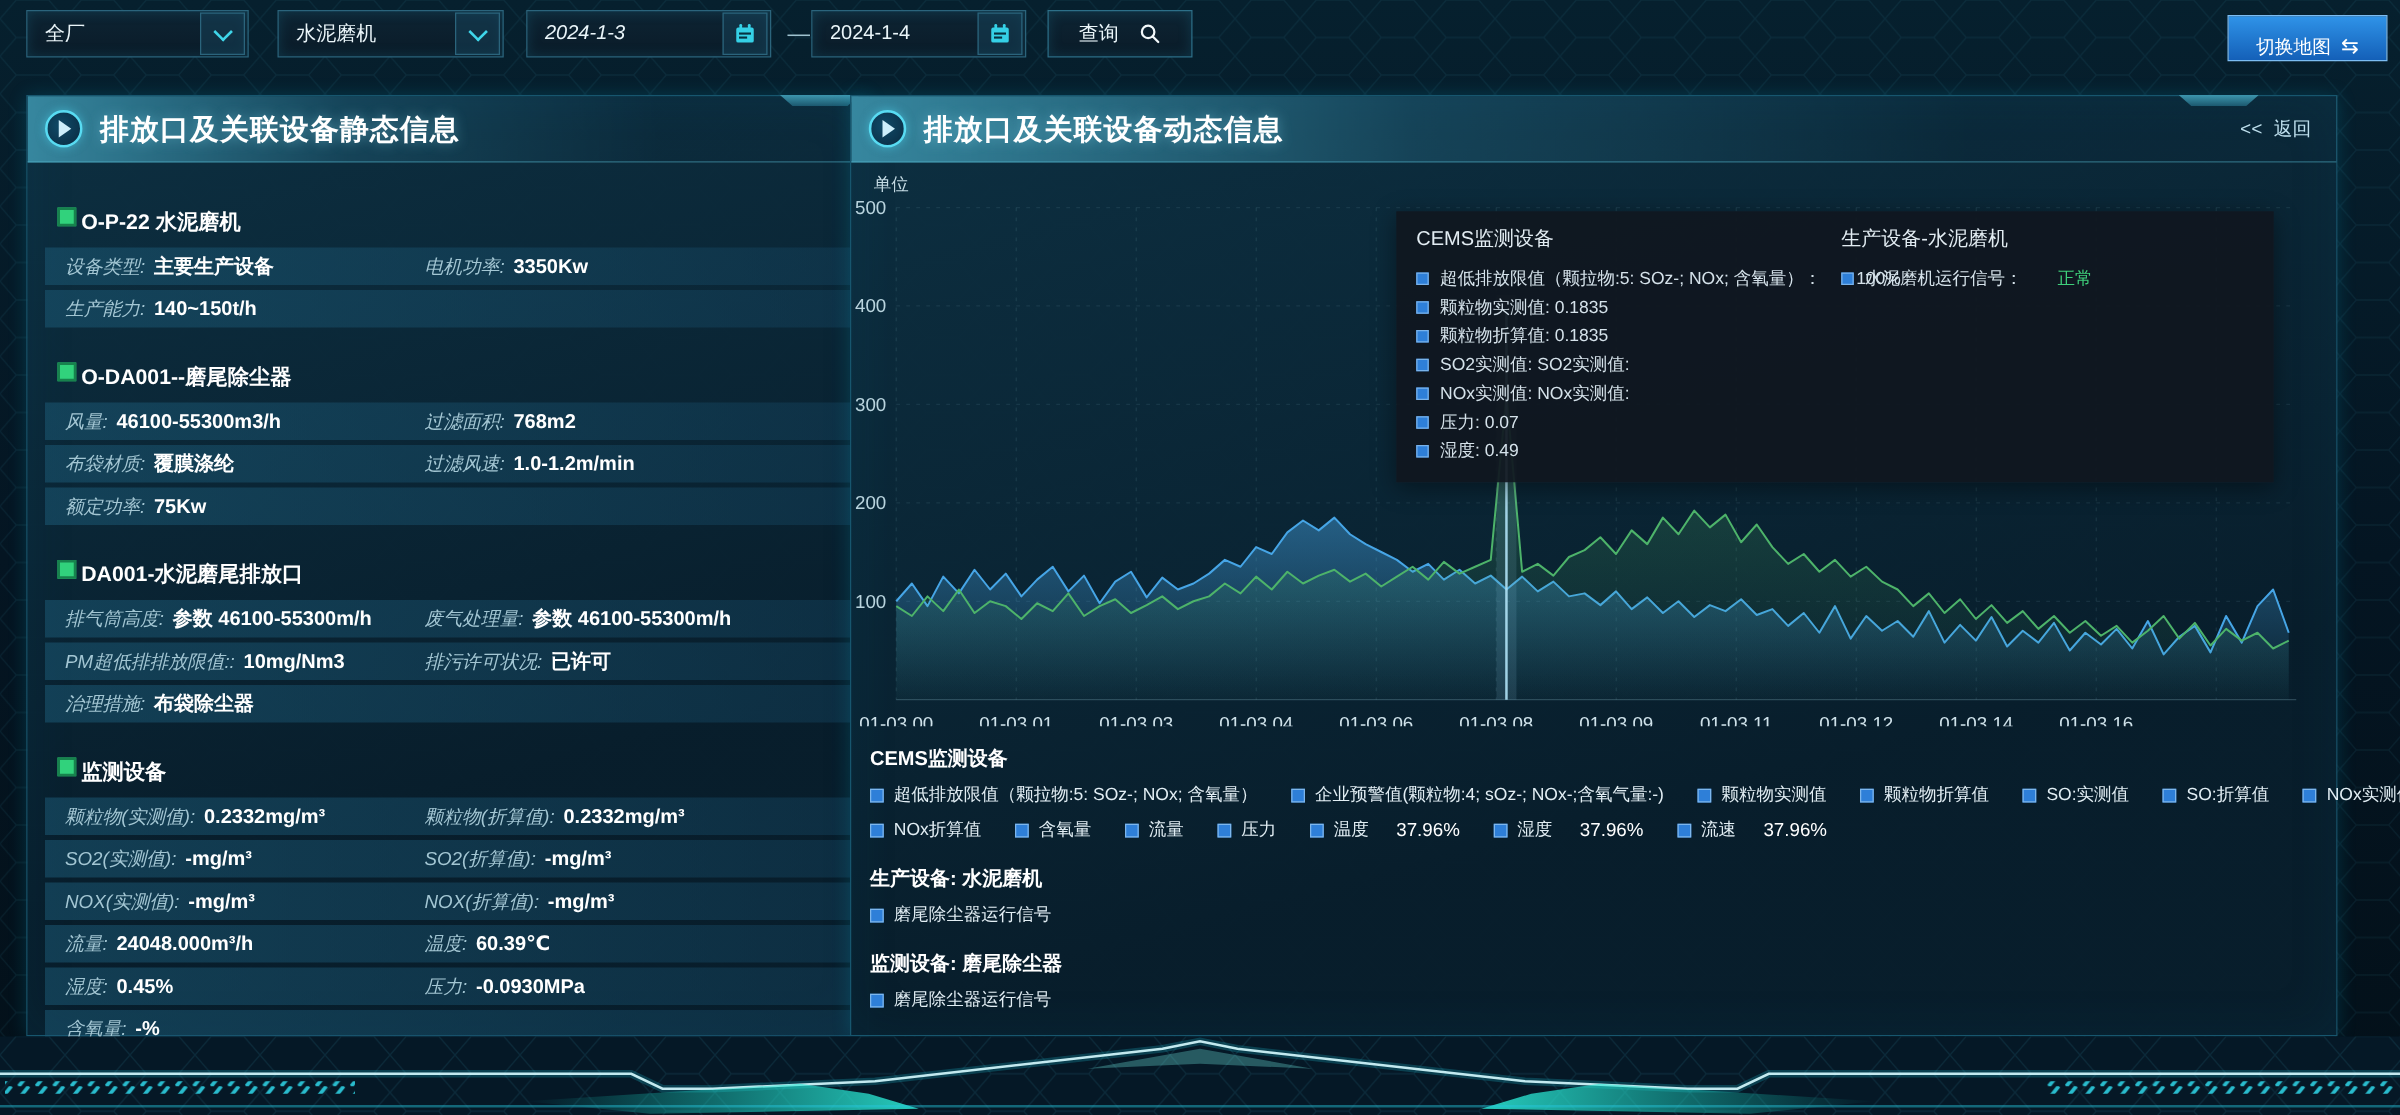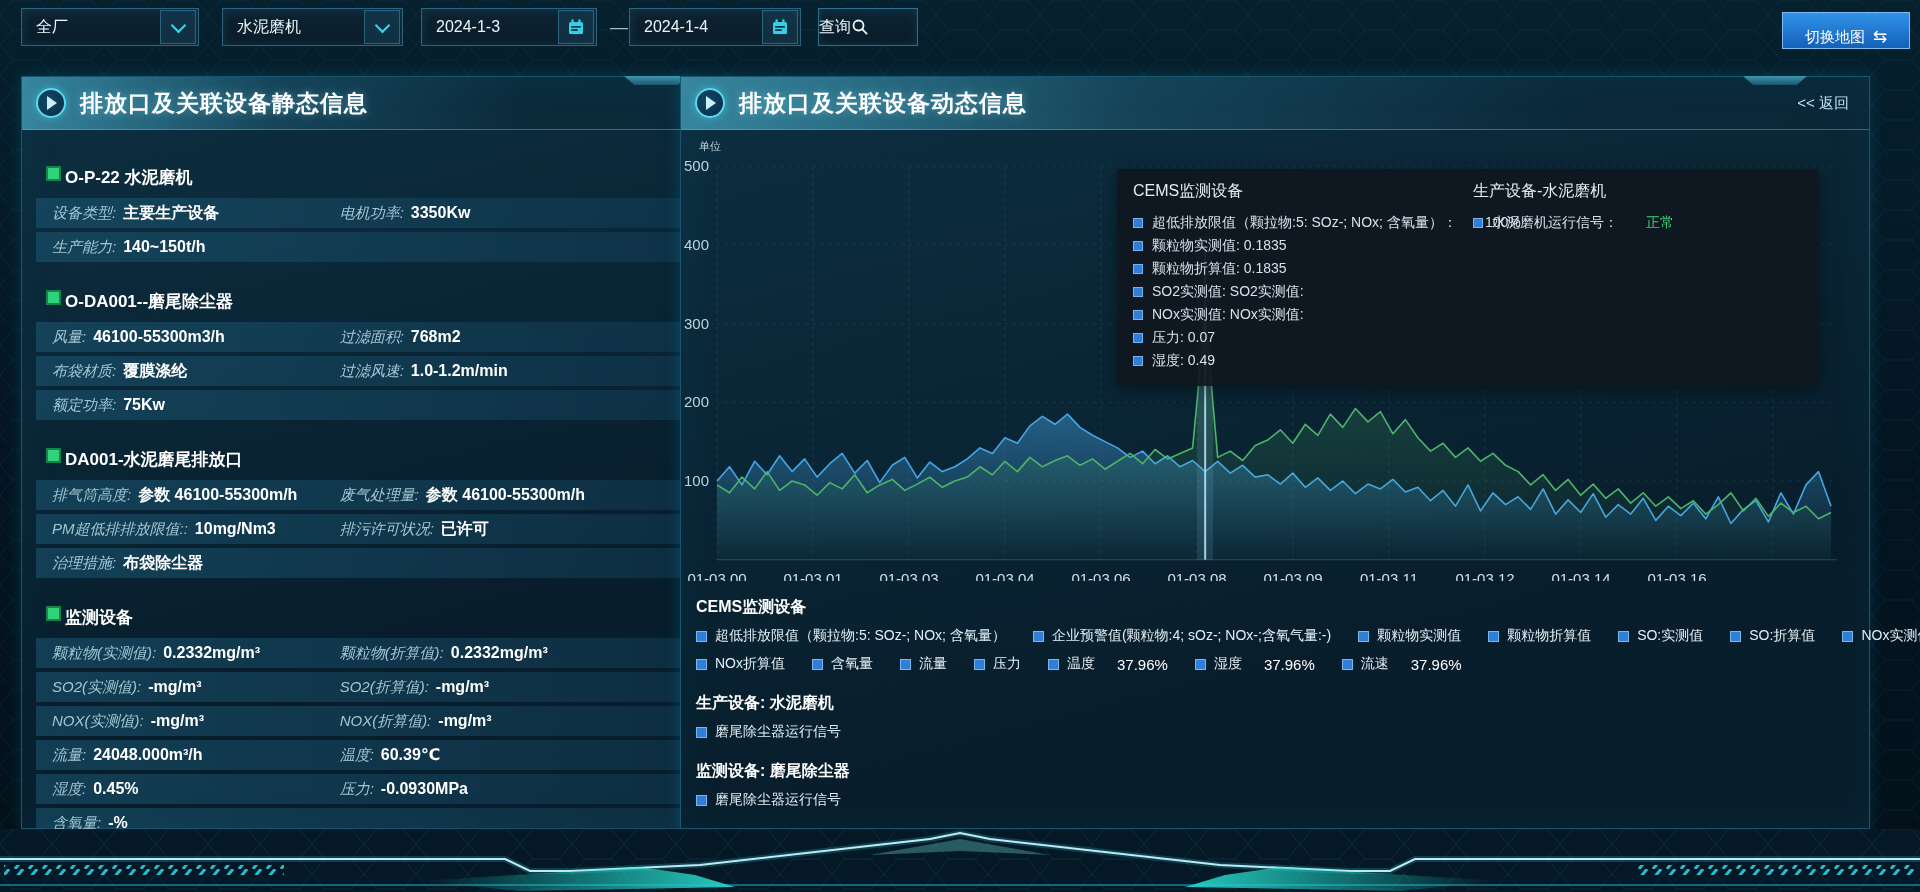--- a/index.html
+++ b/index.html
@@ -6,69 +6,69 @@
     font-family:"Liberation Sans","DejaVu Sans",sans-serif;color:#fff;position:relative;}
   .bg-svg{position:absolute;left:0;top:0;z-index:0;}
   
   .topbar{position:absolute;left:21px;top:8px;display:flex;align-items:center;z-index:6;}
   .ctrl{height:38px;box-sizing:border-box;background:linear-gradient(180deg,#0d2433,#0a1b28);
     border:1px solid #2b647c;display:flex;align-items:center;color:#eaf5f9;font-size:16px;
     box-shadow:inset 0 0 10px rgba(30,130,165,.25);position:relative;cursor:pointer;}
   .ctrl .txt{padding-left:14px;flex:1;}
   .sel1{width:178px;}
   .sel2{width:181px;margin-left:23px;}
-  .date1{width:176px;margin-left:18px;}
+  .date1{width:196px;margin-left:18px;font-style:italic;}
   .date2{width:172px;}
   .chev-box,.cal-box{width:34px;height:32px;margin-right:2px;border:1px solid #2b647c;
     background:rgba(25,70,95,.45);display:flex;align-items:center;justify-content:center;flex:none;}
   .chev{width:9px;height:9px;border-right:2px solid #3fd6ea;border-bottom:2px solid #3fd6ea;
     transform:rotate(45deg);margin-top:-4px;}
   .dash{width:16px;margin-left:13px;margin-right:3px;color:#9fc2cf;font-size:18px;text-align:center;}
-  .query{width:100px;margin-left:17px;padding:0 0;
+  .query{width:116px;margin-left:17px;justify-content:space-between;padding:0 24px;
     border-color:#2d6f88;}
   .map-btn{position:absolute;top:12px;right:10px;width:128px;height:37px;z-index:6;
     background:linear-gradient(180deg,#2f93e8,#1460b8);border:1px solid #7cbcf2;color:#fff;
     font-size:15px;display:flex;align-items:flex-end;justify-content:center;gap:8px;cursor:pointer;
     font-family:inherit;}
   .map-btn .swap{font-size:17px;}
   
   .panel{position:absolute;box-sizing:border-box;z-index:2;
     background:linear-gradient(165deg,rgba(13,48,66,.96),rgba(8,30,44,.97) 70%);
     border:1px solid #17566e;box-shadow:0 0 14px rgba(0,190,230,.18), inset 0 0 40px rgba(12,90,120,.12);}
   .panel::after{content:"";position:absolute;top:-1px;width:64px;height:9px;
     background:linear-gradient(180deg,#3d96ae,#1b576d);
     clip-path:polygon(0 0,100% 0,84% 100%,16% 100%);}
   .panel-left{left:21px;top:76px;width:674px;height:753px;}
   .panel-left::after{right:6px;}
   .panel-right{left:680px;top:76px;width:1190px;height:753px;}
   .panel-right::after{right:62px;}
   .panel-header{height:52px;display:flex;align-items:center;gap:14px;padding-left:14px;
     background:linear-gradient(90deg,rgba(62,150,175,.85),rgba(33,95,120,.45) 38%,rgba(12,45,65,.08) 75%);
-    border-bottom:1px solid rgba(90,190,215,.45);position:relative;}
+    border-bottom:1px solid rgba(90,190,215,.45);position:relative;font-family:Liberation Mono, monospace;}
   .play-icon{width:26px;height:26px;border-radius:50%;flex:none;
     background:radial-gradient(circle at 40% 40%,#0f4a68,#0a2a40);
     border:2px solid #58dbf2;position:relative;box-shadow:0 0 8px rgba(80,220,245,.5);}
   .play-icon::after{content:"";position:absolute;left:9px;top:6px;
     border-left:10px solid #cdeefb;border-top:7px solid transparent;border-bottom:7px solid transparent;}
   .panel-title{margin:0;font-size:23px;font-weight:bold;letter-spacing:1px;color:#fff;
     text-shadow:0 0 10px rgba(140,230,255,.45);}
   .back-link{position:absolute;right:20px;top:17px;font-size:15px;color:#bfe0ee;cursor:pointer;}
   
   .panel-body{padding:8px 14px 0 14px;}
   .section-header{display:flex;gap:4px;height:32px;font-size:17px;
     font-weight:bold;color:#fff;padding-left:10px;margin-top:28px;}
   .bullet{width:11px;height:11px;flex:none;background:#31d27c;border:2px solid #17824d;}
   .info-row{display:flex;align-items:center;height:30px;margin-bottom:4px;padding:0 16px;
     background:linear-gradient(90deg,rgba(27,88,116,.55),rgba(19,64,90,.48));}
   .cell{width:47%;display:flex;align-items:baseline;gap:7px;overflow:hidden;white-space:nowrap;}
   .cell:last-child{width:53%;}
   .lbl{color:#a3c6d3;font-size:15px;font-style:italic;}
   .val{color:#fff;font-size:16px;font-weight:bold;}
   
-  .unit-label{position:absolute;left:18px;top:62px;font-size:11px;color:#c6dce5;font-family:Liberation Serif, serif;}
+  .unit-label{position:absolute;left:18px;top:62px;font-size:14px;color:#c6dce5;font-family:Liberation Serif, serif;}
   #chart{position:absolute;left:0;top:64px;width:1190px;height:440px;}
   .tooltip{position:absolute;left:436px;top:92px;width:702px;box-sizing:border-box;
     background:rgba(16,23,31,.93);padding:12px 16px 14px 16px;z-index:5;
     display:grid;grid-template-columns:340px 168px auto;box-shadow:0 4px 18px rgba(0,0,0,.4);}
   .tt-title{font-size:16px;color:#e2ecf2;margin-bottom:9px;}
   .tt-item{display:flex;align-items:center;font-size:14px;color:#d5e2ea;line-height:23px;white-space:nowrap;}
   .tt-marker{width:8px;height:8px;flex:none;background:#2e7fd8;border:1px solid #79b2ea;margin-right:9px;}
   .tt-val{margin-left:28px;}
   
   .legend-area{position:absolute;left:15px;top:512px;right:20px;z-index:4;}

